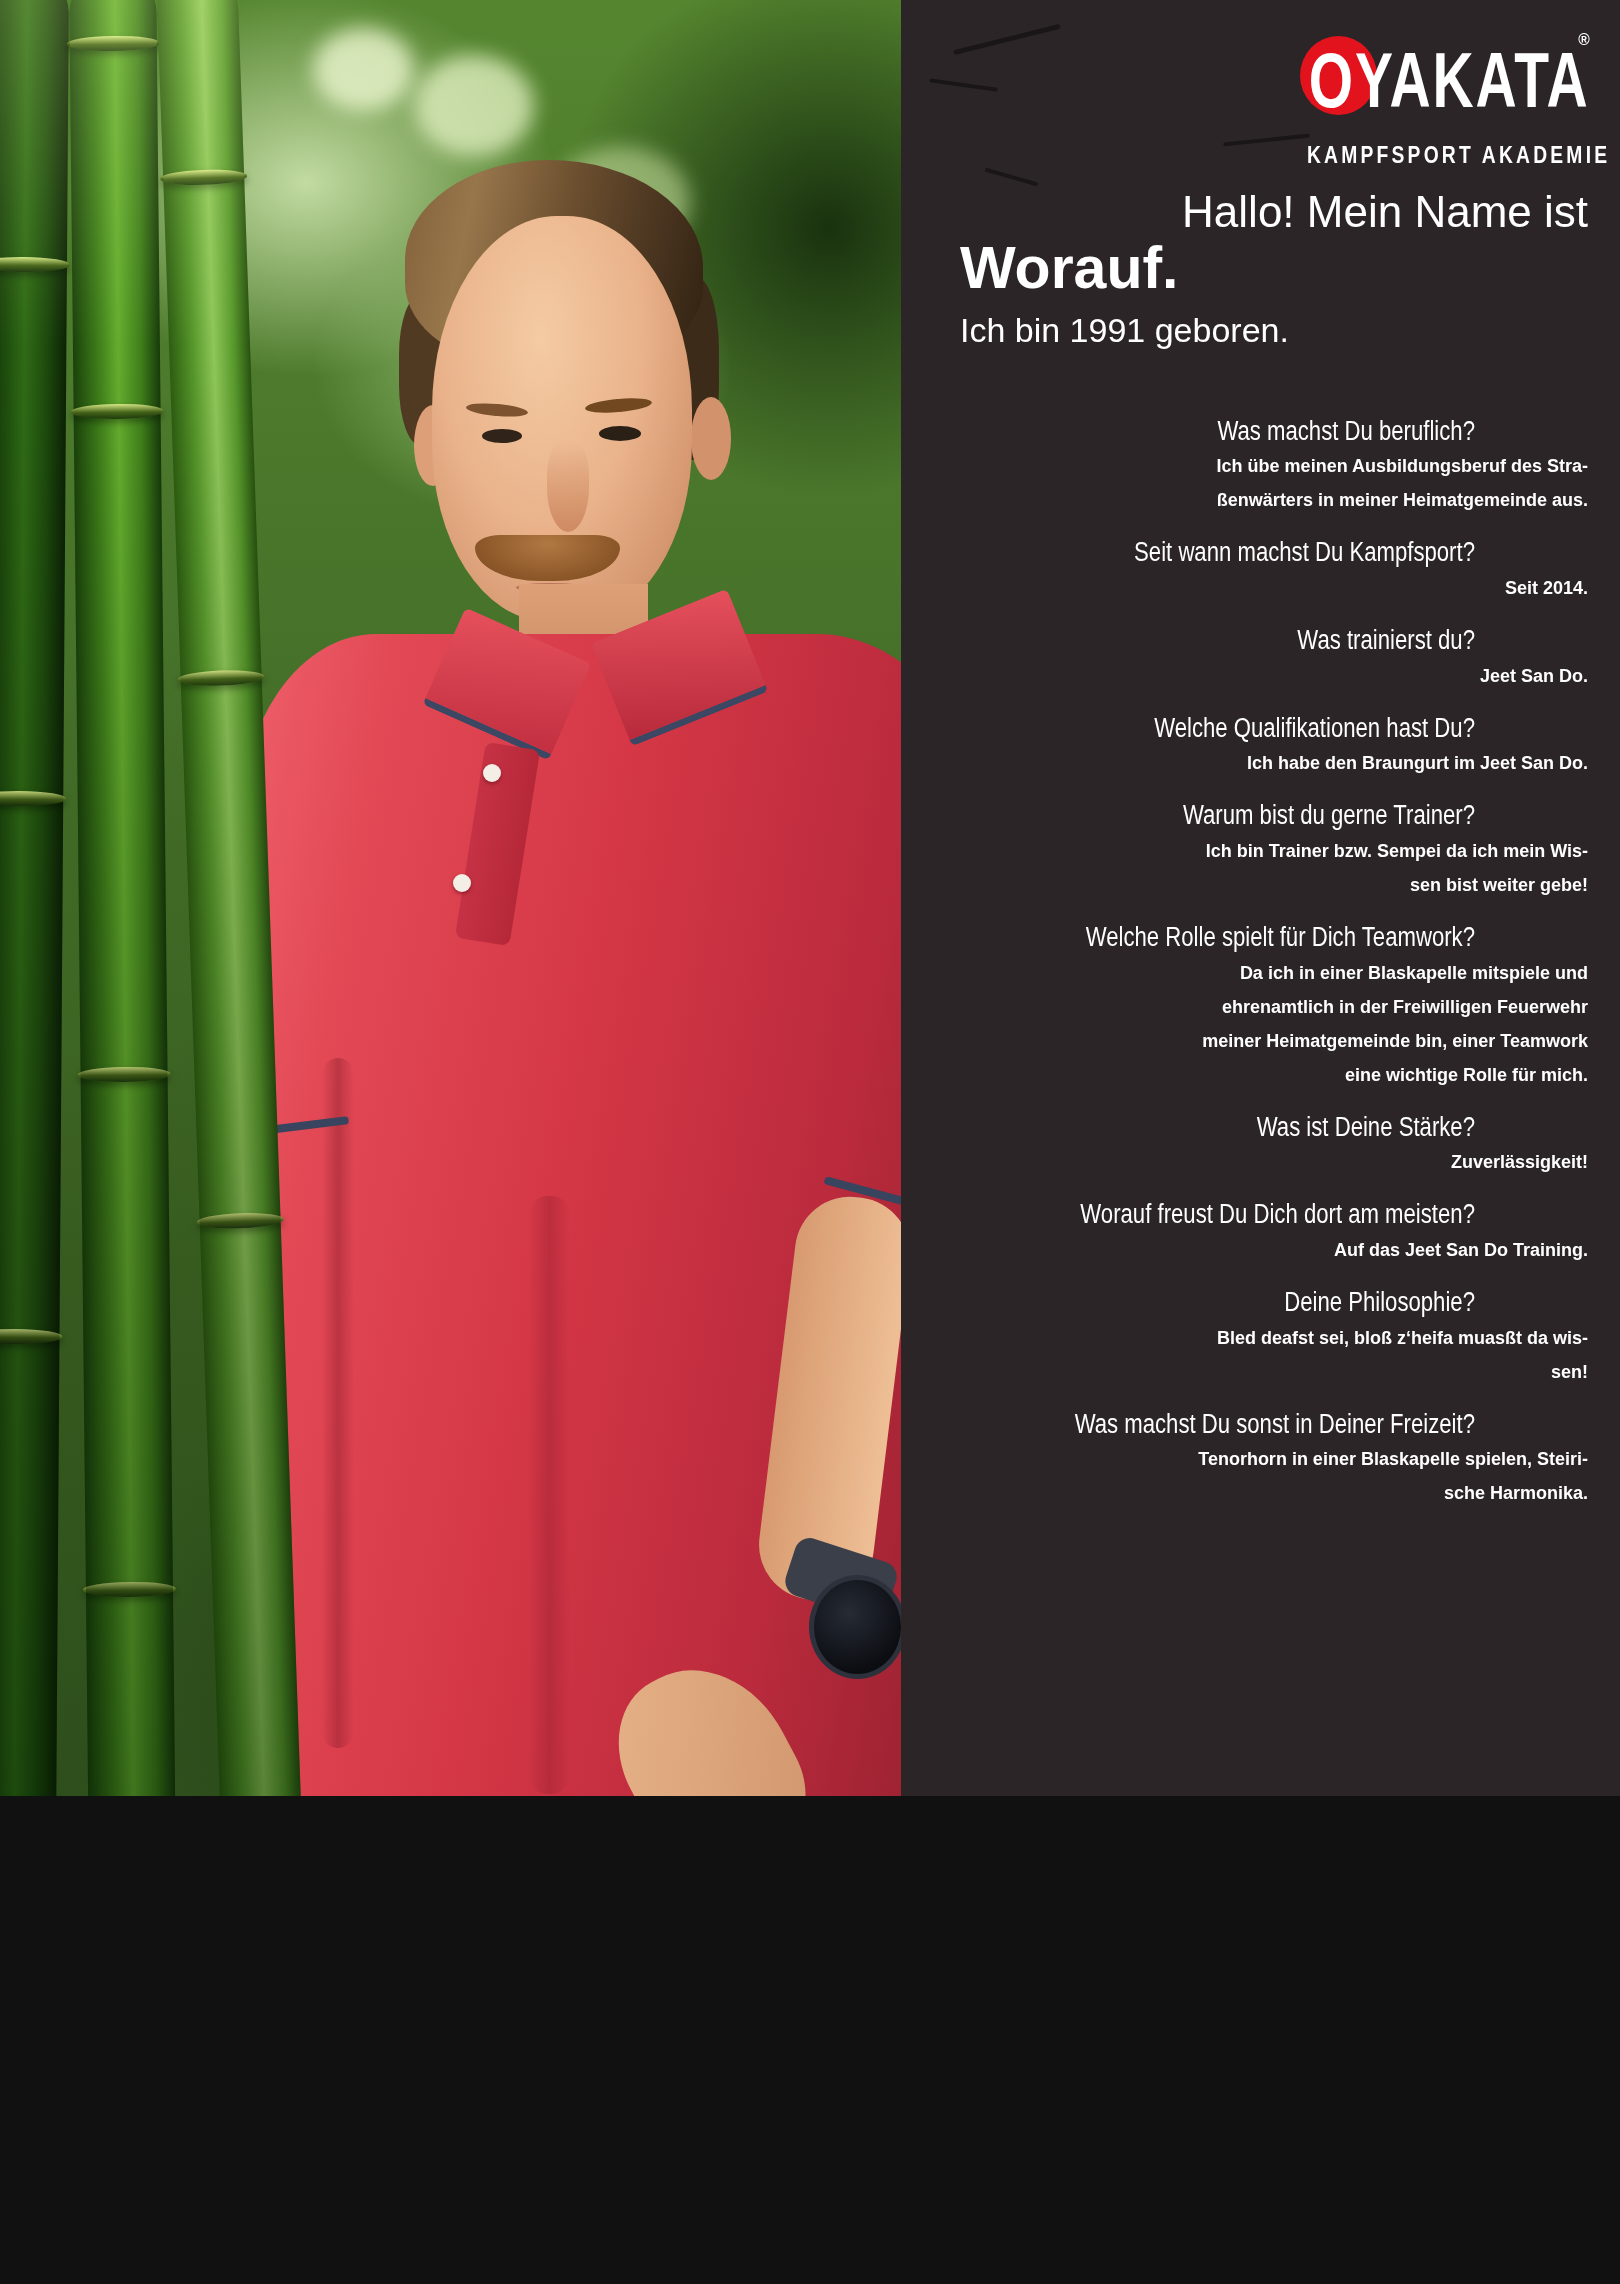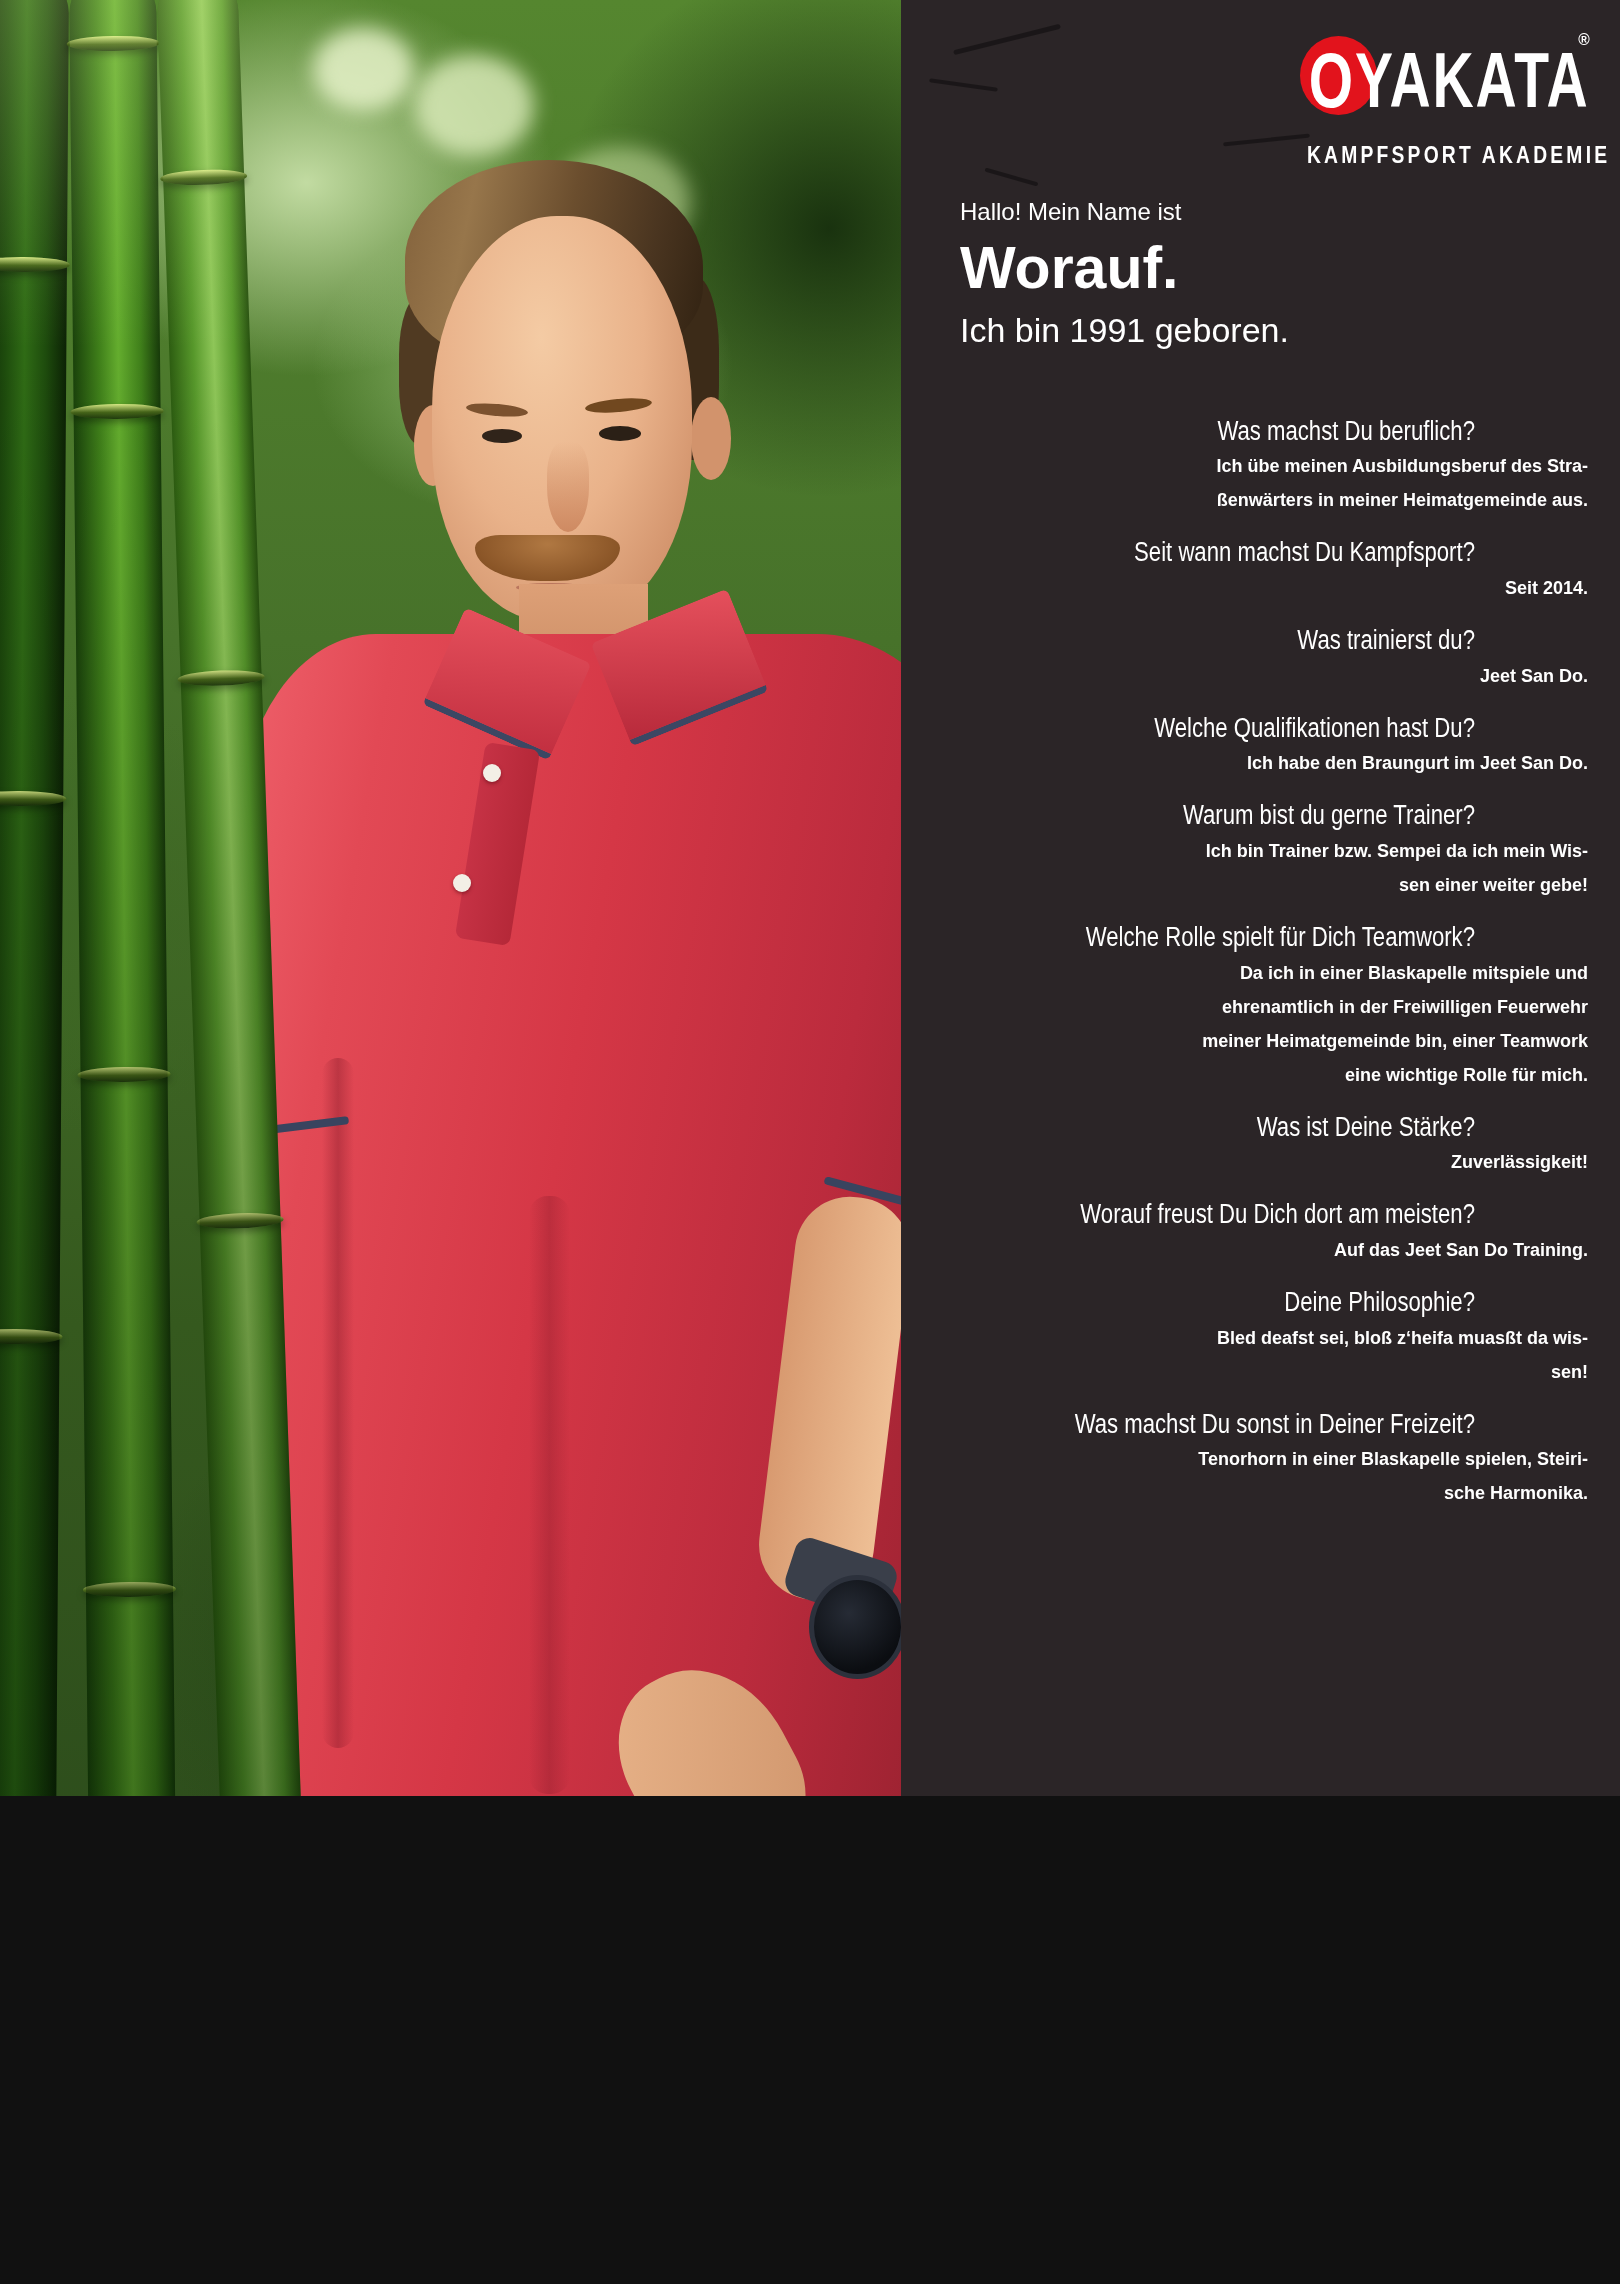--- a/index.html
+++ b/index.html
@@ -105,21 +105,21 @@
 
   .brand{position:absolute;left:1307px;top:30px;width:281px;height:152px;z-index:12;color:#fff;}
   .brand-circle{position:absolute;left:-7.4px;top:6.4px;width:77px;height:79px;border-radius:50%;background:#e2131c;}
   .brand-name{position:absolute;left:1.8px;top:4.6px;font-weight:bold;font-size:57px;letter-spacing:1.8px;
         transform:scaleY(1.35);transform-origin:top left;white-space:nowrap;}
   .brand-reg{position:absolute;right:-1.8px;top:0.9px;font-size:15.6px;font-weight:bold;}
   .brand-sub{position:absolute;left:0;top:113px;width:100%;text-align:center;font-weight:bold;
         font-size:19.3px;letter-spacing:3.2px;transform:scaleY(1.2);transform-origin:top center;white-space:nowrap;}
 
   .content{position:absolute;left:960px;top:193px;width:628px;z-index:12;color:#fff;}
-  .greeting{font-size:24px;line-height:38px;font-weight:400;}
+  .greeting{font-size:44px;line-height:38px;font-weight:400;text-align:right;}
   .name{font-size:59px;line-height:63px;font-weight:bold;margin-top:5.5px;}
   .birth{font-size:34px;line-height:38px;font-weight:400;margin-top:11px;}
   .qa-list{margin-top:68px;text-align:right;}
   .qa{margin-bottom:21px;}
   .q{font-size:27px;line-height:29px;font-weight:400;transform:scaleX(.82);transform-origin:left center;white-space:nowrap;}
   .a{margin-top:3.7px;font-weight:bold;font-size:18px;line-height:34px;}
   .a .line{white-space:nowrap;}
 
   
   .splash{position:absolute;left:1195px;top:2078px;width:426px;height:206px;background:#ec4899;z-index:25;
@@ -220,21 +220,21 @@
       <section class="qa">
         <div class="q">Welche Qualifikationen hast Du?</div>
         <div class="a">
           <div class="line">Ich habe den Braungurt im Jeet San Do.</div>
         </div>
       </section>
       <section class="qa">
         <div class="q">Warum bist du gerne Trainer?</div>
         <div class="a">
           <div class="line">Ich bin Trainer bzw. Sempei da ich mein Wis-</div>
-          <div class="line">sen einer weiter gebe!</div>
+          <div class="line">sen bist weiter gebe!</div>
         </div>
       </section>
       <section class="qa">
         <div class="q">Welche Rolle spielt für Dich Teamwork?</div>
         <div class="a">
           <div class="line">Da ich in einer Blaskapelle mitspiele und</div>
           <div class="line">ehrenamtlich in der Freiwilligen Feuerwehr</div>
           <div class="line">meiner Heimatgemeinde bin, einer Teamwork</div>
           <div class="line">eine wichtige Rolle für mich.</div>
         </div>

